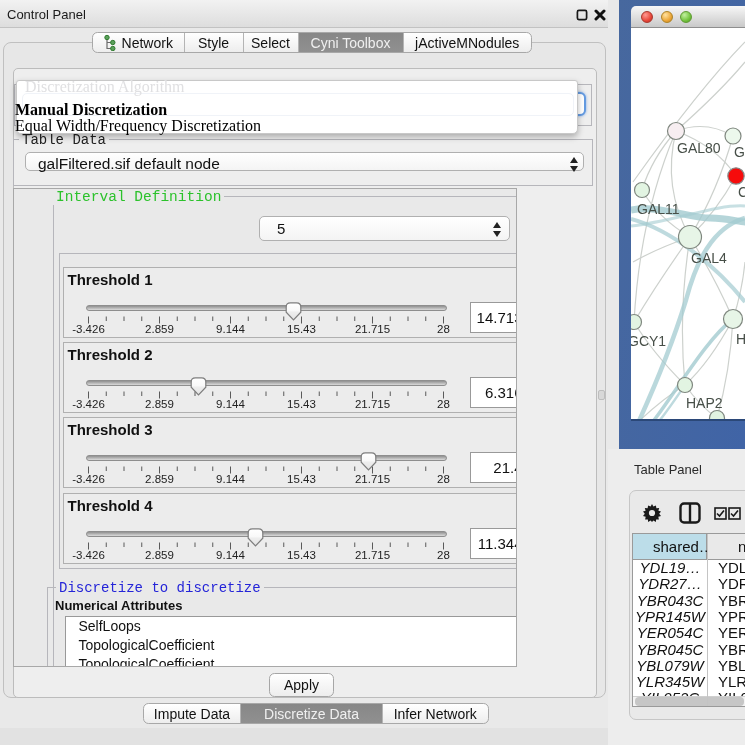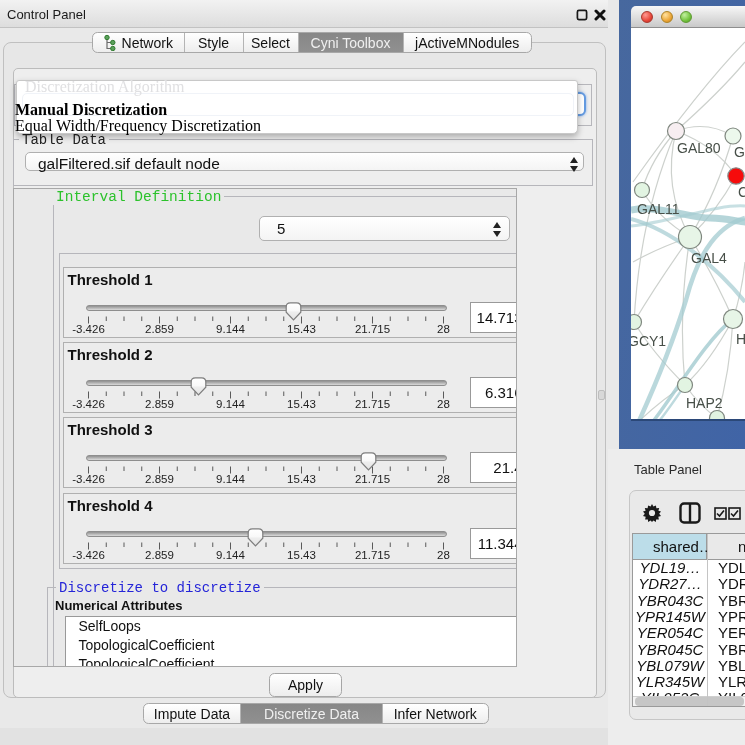--- a/index.html
+++ b/index.html
@@ -29,21 +29,21 @@
   background:#ececec; border:1px solid #b0b0b0; }
 .thtitle { position:absolute; left:3.5px; top:3px; font-size:15px; font-weight:bold; color:#111; }
 .track { position:absolute; height:6px; border:1px solid #8e8e8e; border-radius:3px;
   background:linear-gradient(#909090,#dadada); }
 .tlab { position:absolute; top:55px; width:60px; text-align:center; font-size:11.5px; font-weight:normal; color:#222; }
 .vbox { position:absolute; left:406px; top:34px; width:55px; height:31px; background:#fff;
   border:1px solid #999; font-size:15px; color:#111; text-align:right; padding-right:1.5px; line-height:29px; }
 #attrlist { position:absolute; left:51px; top:427px; width:509px; height:120px; background:#fff;
   border:1px solid #999; font-size:14px; color:#111; }
 #attrlist div { position:absolute; left:12.5px; }
-#applybtn { left:269px; top:673px; width:73px; height:24px; background:linear-gradient(#ffffff,#ededed);
+#applybtn { left:269px; top:673px; width:65px; height:24px; background:linear-gradient(#ffffff,#ededed);
   border:1px solid #a6a6a6; border-radius:5.5px; font-size:14px; color:#111; text-align:center; line-height:22px; }
 #popup { left:16px; top:80px; width:562px; height:54px; background:#fff;
   border:1px solid #c8c8c8; border-radius:3px 3px 5px 5px; box-shadow:0 3px 6px rgba(0,0,0,0.28);font-family:Liberation Serif, serif; }
 #popup .ghost { position:absolute; left:8px; top:-3px; font-size:16px; color:#e0e0e2; }
 #popup .selalg { position:absolute; left:179px; top:5px; font-size:13.5px; color:#a8a8a8; }
 #popup .it1 { position:absolute; left:-2px; top:20px; font-size:16px; font-weight:bold; color:#000; }
 #popup .it2 { position:absolute; left:-2px; top:36px; font-size:16px; color:#000; }
 #netwin { left:619px; top:0; width:126px; height:449px;
   background:linear-gradient(100deg,#47689e,#4064a6); }
 #nettitle { left:631px; top:6px; width:114px; height:22px; border-top-left-radius:5px;

